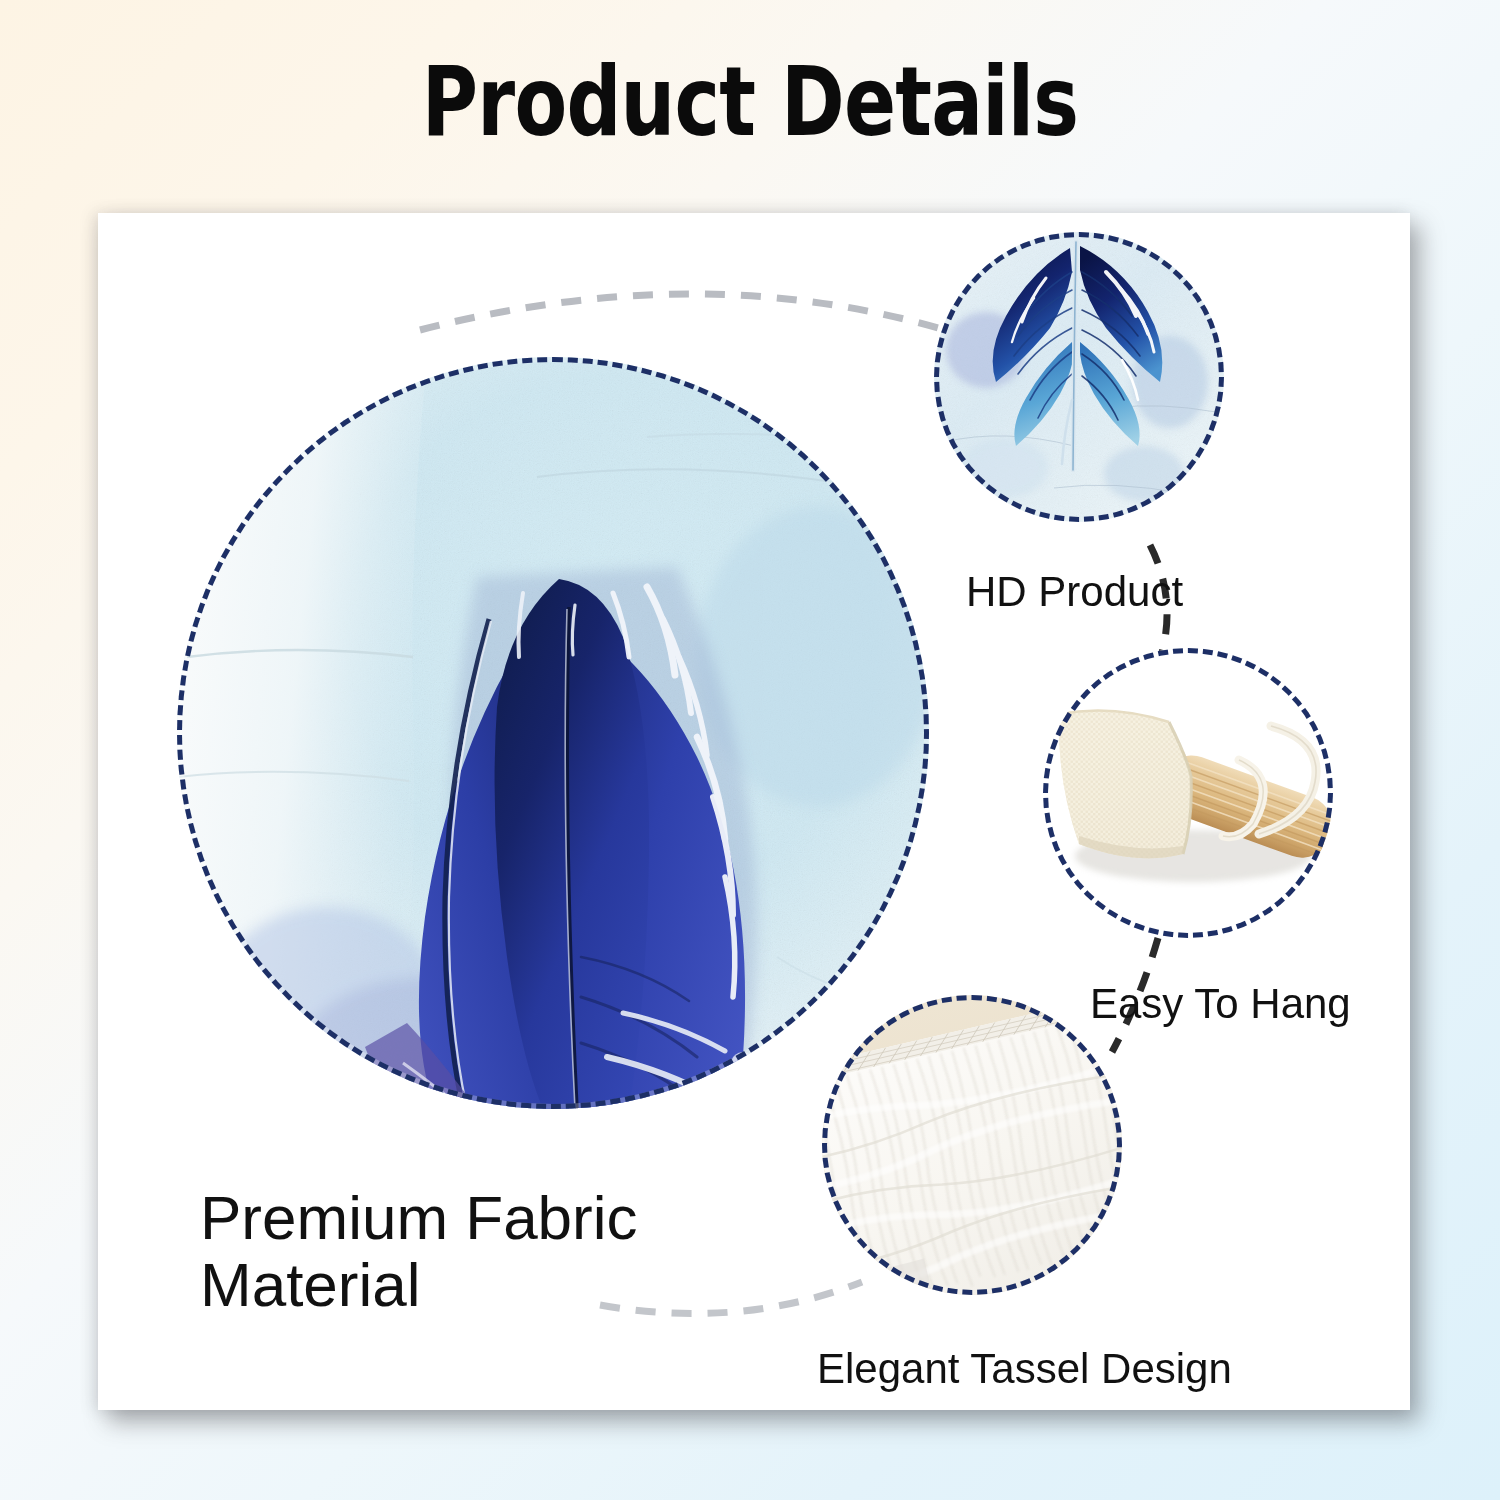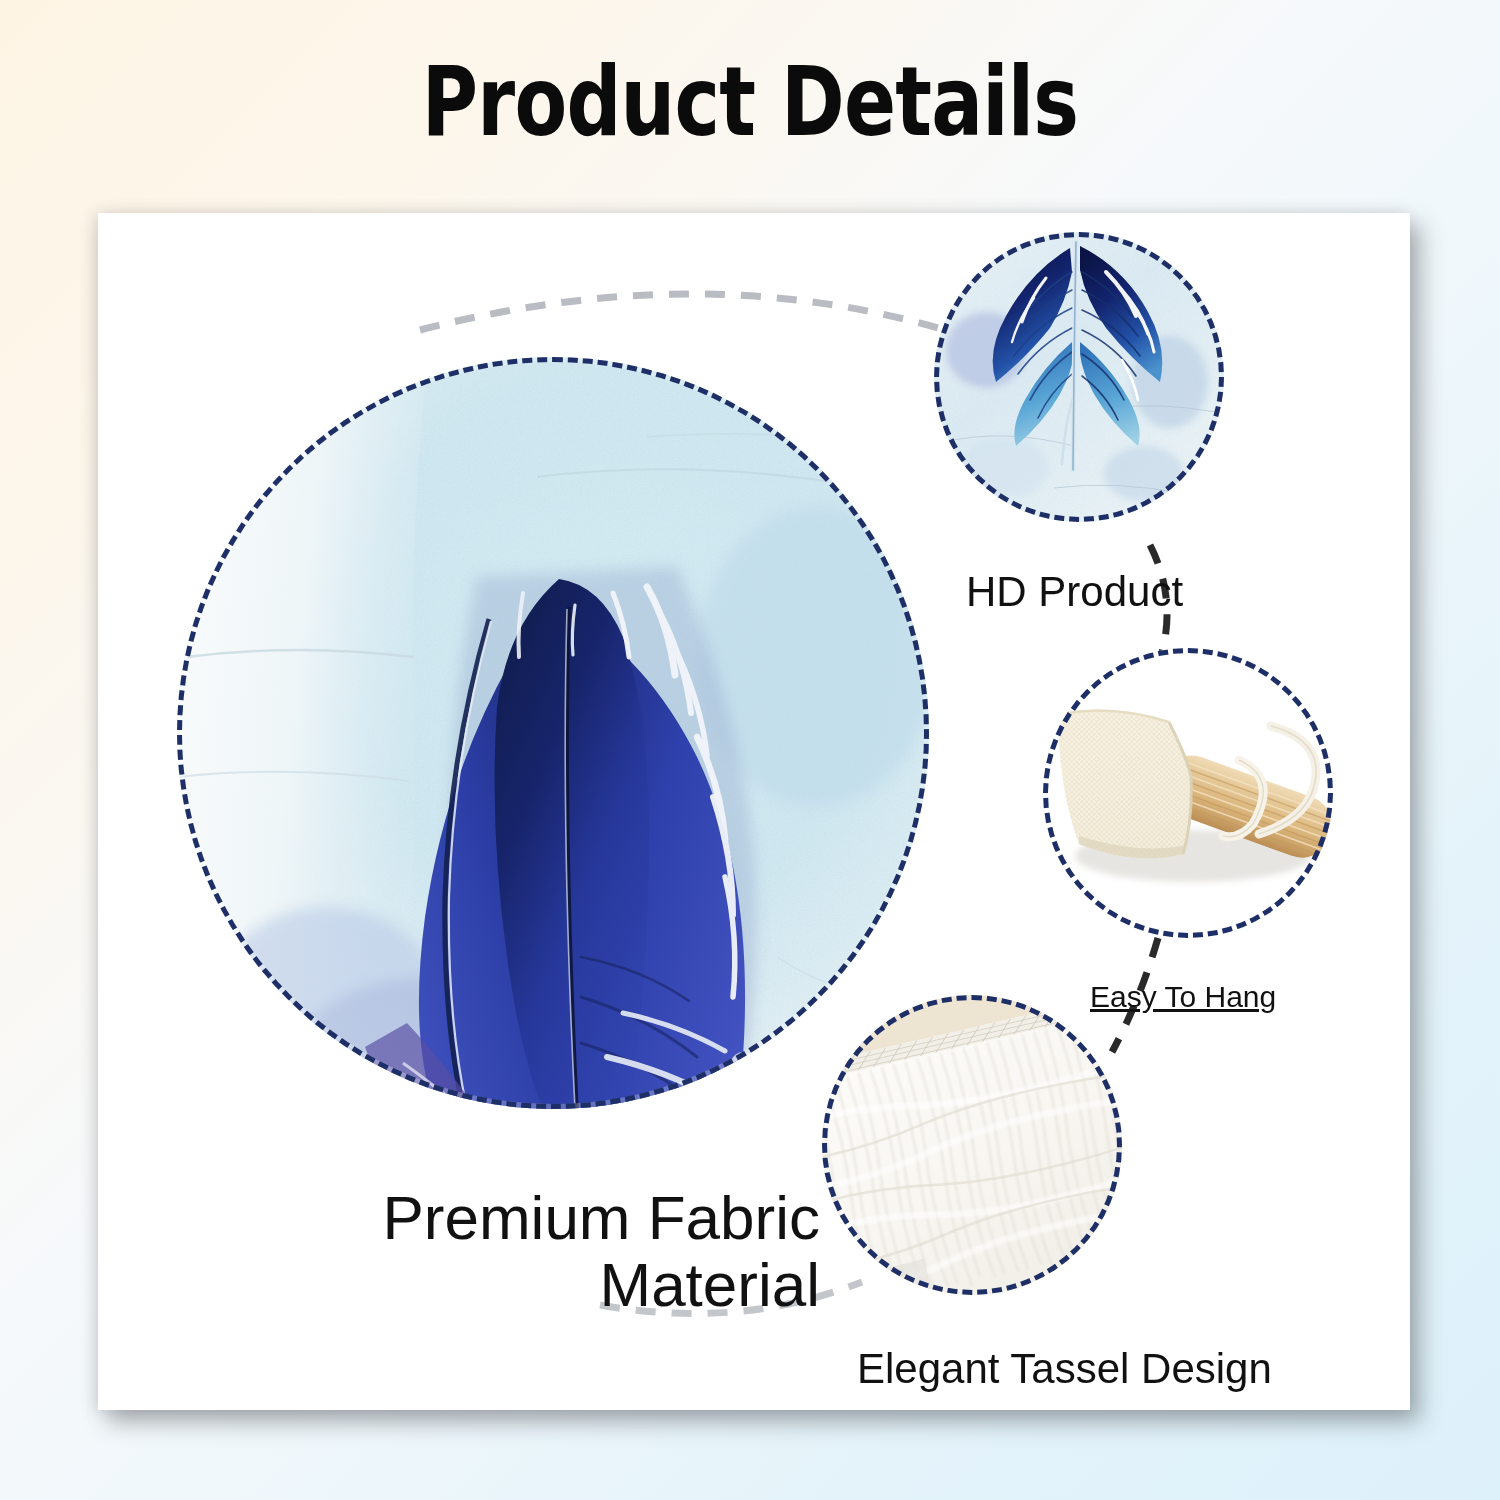--- a/index.html
+++ b/index.html
@@ -56,25 +56,25 @@
 
   .circ svg,.circ .art{display:block;width:100%;height:100%;}
 
   
   .label{
     position:absolute;color:#111;
     font-family:"Liberation Sans","DejaVu Sans",sans-serif;
     font-weight:normal;white-space:nowrap;
   }
   #lbl-hd{left:966px;top:568px;font-size:42px;}
-  #lbl-hang{left:1090px;top:980px;font-size:30px;text-decoration:underline;}
-  #lbl-tassel{left:817px;top:1345px;font-size:42px;margin-left:40px;}
+  #lbl-hang{left:1090px;top:980px;font-size:42px;}
+  #lbl-tassel{left:817px;top:1345px;font-size:42px;}
   #lbl-main{
     left:200px;top:1185px;width:620px;
-    font-size:62px;line-height:1.08;text-align:right;white-space:normal;
+    font-size:62px;line-height:1.08;text-align:left;white-space:normal;
   }
 
   
   #connectors{position:absolute;left:0;top:0;width:1500px;height:1500px;pointer-events:none;}
 </style>
 </head>
 <body>
 
 <div id="title">Product Details</div>
 

